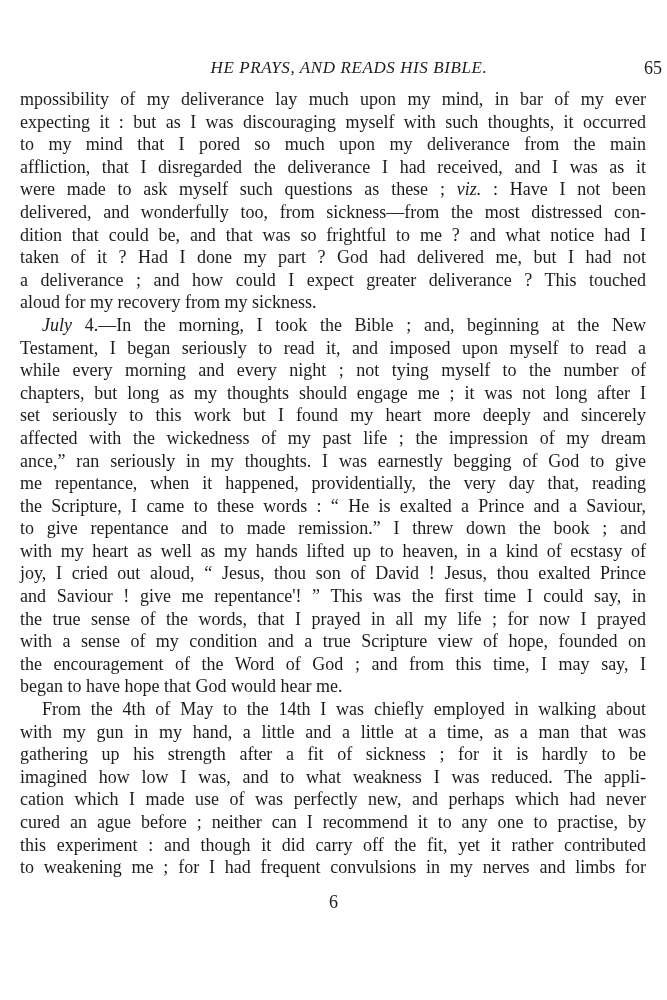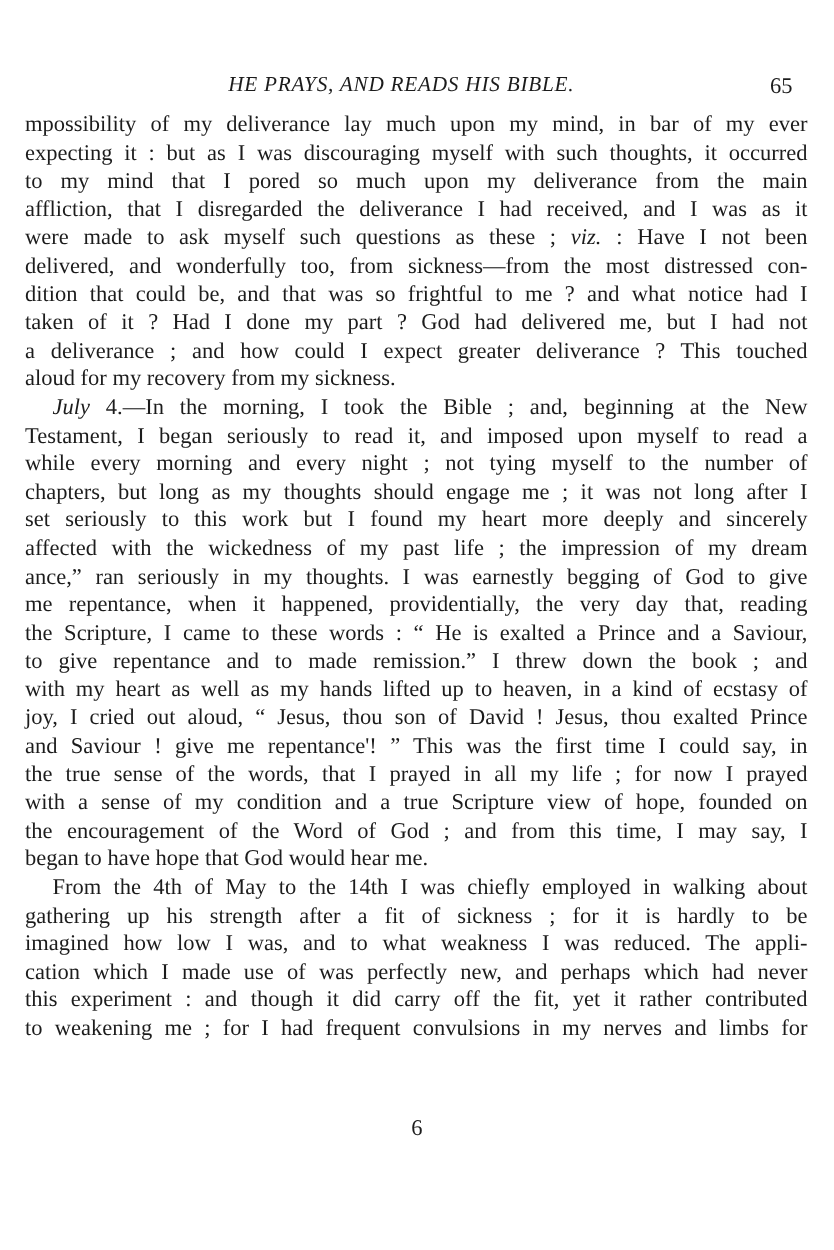--- a/index.html
+++ b/index.html
@@ -11,21 +11,21 @@
     width: 667px;
     height: 1000px;
     position: relative;
     overflow: hidden;
     color: #1c1c1c;
     font-family: "Liberation Serif", "DejaVu Serif", serif;
   }
   .running-head {
     position: absolute;
     top: 56px;
-    left: 8px;
+    left: 36px;
     width: 626px;
     height: 26px;
   }
   .running-title {
     position: absolute;
     left: 0;
     right: 0;
     text-align: center;
     font-style: italic;
     font-size: 17px;
@@ -107,21 +107,23 @@
       <span class="line">with my heart as well as my hands lifted up to heaven, in a kind of ecstasy of</span>
       <span class="line">joy, I cried out aloud, “ Jesus, thou son of David ! Jesus, thou exalted Prince</span>
       <span class="line">and Saviour ! give me repentance'! ”  This was the first time I could say, in</span>
       <span class="line">the true sense of the words, that I prayed in all my life ; for now I prayed</span>
       <span class="line">with a sense of my condition and a true Scripture view of hope, founded on</span>
       <span class="line">the encouragement of the Word of God ; and from this time, I may say, I</span>
       <span class="line last">began to have hope that God would hear me.</span>
     </div>
     <div>
       <span class="line indent">From the 4th of May to the 14th I was chiefly employed in walking about</span>
+      <span class="line">with my gun in my hand, a little and a little at a time, as a man that was</span>
       <span class="line">gathering up his strength after a fit of sickness ; for it is hardly to be</span>
       <span class="line">imagined how low I was, and to what weakness I was reduced.  The appli-</span>
       <span class="line">cation which I made use of was perfectly new, and perhaps which had never</span>
+      <span class="line">cured an ague before ; neither can I recommend it to any one to practise, by</span>
       <span class="line">this experiment : and though it did carry off the fit, yet it rather contributed</span>
       <span class="line">to weakening me ; for I had frequent convulsions in my nerves and limbs for</span>
     </div>
   </main>
 
 <div class="signature">6</div>
 
 </body></html>

